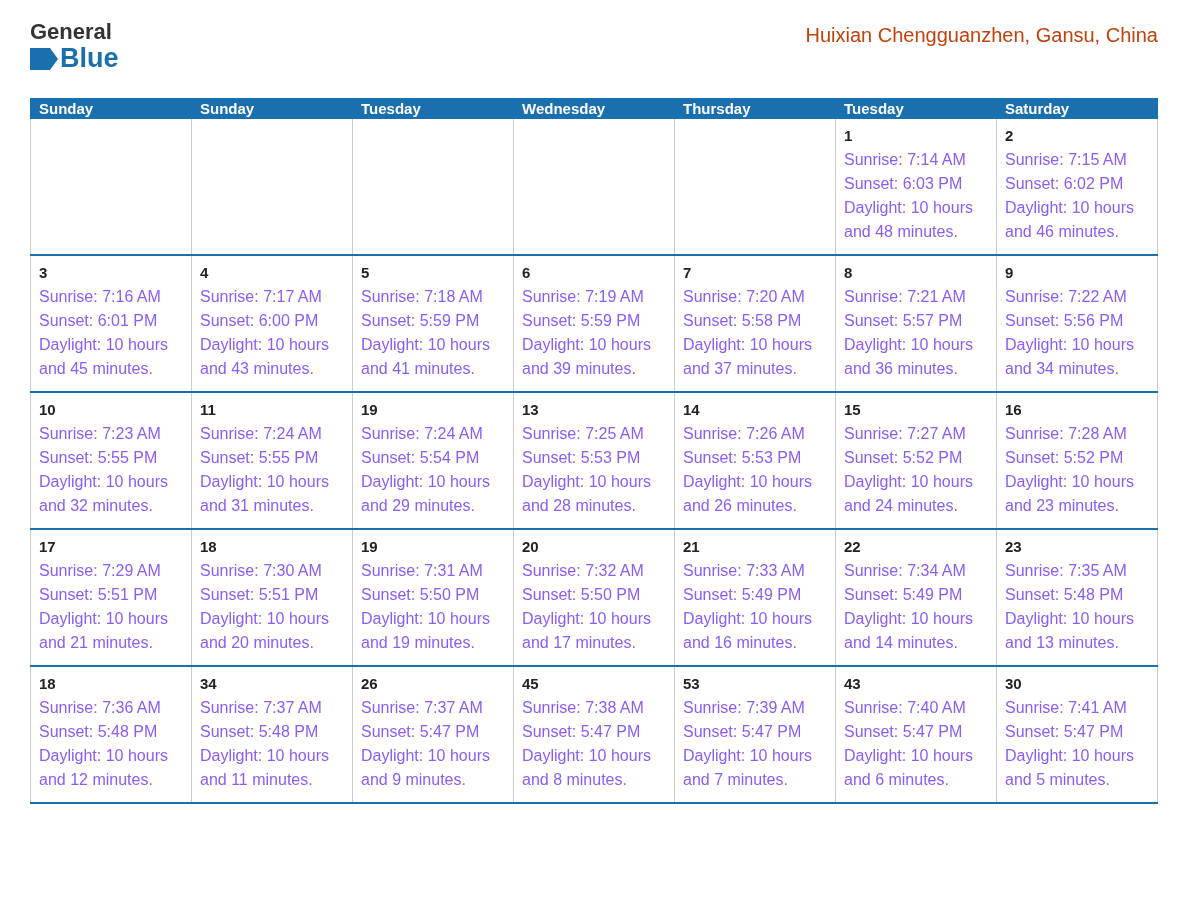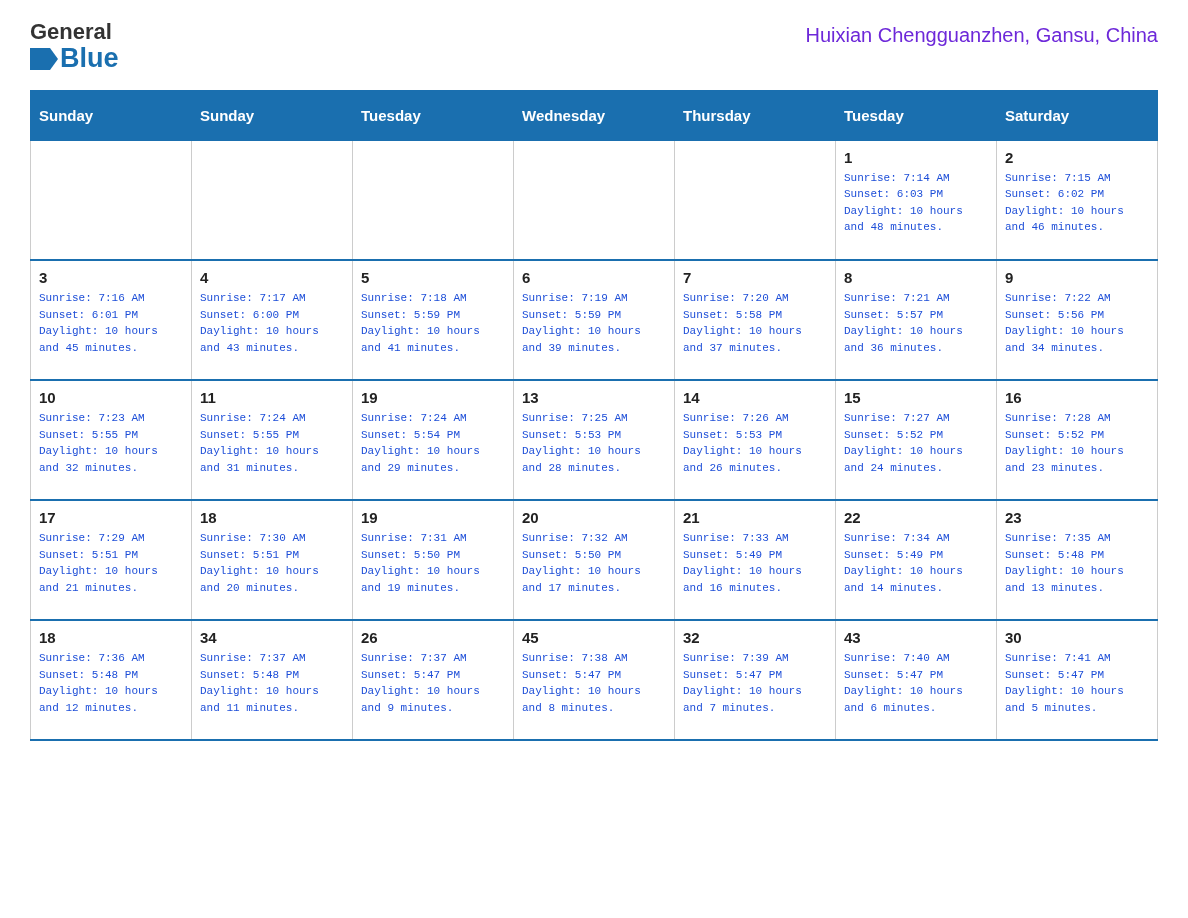--- a/index.html
+++ b/index.html
@@ -7,75 +7,74 @@
       font-family: Arial, Helvetica, sans-serif;
       background: #ffffff;
       padding: 20px 30px;
       width: 1188px;
       min-height: 918px;
     }
     .header {
       display: flex;
       justify-content: space-between;
       align-items: flex-start;
-      margin-bottom: 16px;
+      margin-bottom: 24px;
     }
     .logo {
       display: flex;
       align-items: center;
       gap: 4px;
     }
     .title-block {
       text-align: right;
     }
     .month-title {
       font-size: 48px;
       font-weight: bold;
       color: #222;
       line-height: 1.1;
     }
     .location {
       font-size: 20px;
-      color: #6d28d9;
+      color: #c2410c;
       margin-top: 4px;
     }
     table {
       width: 100%;
       border-collapse: collapse;
       table-layout: fixed;
     }
     thead th {
       background-color: #1a6faf;
       color: #fff;
       font-size: 15px;
       font-weight: bold;
-      padding: 16px 8px;
+      padding: 1px 8px;
       text-align: left;
       border: 1px solid #1a6faf;
     }
     tbody td {
       vertical-align: top;
       padding: 8px 8px 10px 8px;
       border: 1px solid #ccc;
       font-size: 12.5px;
       color: #333;
       height: 120px;
     }
     .day-number {
       font-size: 15px;
       font-weight: bold;
       color: #222;
       display: block;
       margin-bottom: 4px;
     }
     .day-info {
-      font-size: 11px;
-      color: #1d4ed8;
+      font-size: 16px;
+      color: #8b5cf6;
       line-height: 1.5;
-      font-family: Liberation Mono, monospace;
     }
     tbody tr {
       border-bottom: 2px solid #1a6faf;
     }
     tbody td.empty {
       background: #fff;
     }
   </style>
 </head>
 <body>
@@ -230,21 +229,21 @@
         </td>
         <td>
           <span class="day-number">26</span>
           <div class="day-info">Sunrise: 7:37 AM<br>Sunset: 5:47 PM<br>Daylight: 10 hours and 9 minutes.</div>
         </td>
         <td>
           <span class="day-number">45</span>
           <div class="day-info">Sunrise: 7:38 AM<br>Sunset: 5:47 PM<br>Daylight: 10 hours and 8 minutes.</div>
         </td>
         <td>
-          <span class="day-number">32</span>
+          <span class="day-number">53</span>
           <div class="day-info">Sunrise: 7:39 AM<br>Sunset: 5:47 PM<br>Daylight: 10 hours and 7 minutes.</div>
         </td>
         <td>
           <span class="day-number">43</span>
           <div class="day-info">Sunrise: 7:40 AM<br>Sunset: 5:47 PM<br>Daylight: 10 hours and 6 minutes.</div>
         </td>
         <td>
           <span class="day-number">30</span>
           <div class="day-info">Sunrise: 7:41 AM<br>Sunset: 5:47 PM<br>Daylight: 10 hours and 5 minutes.</div>
         </td>

